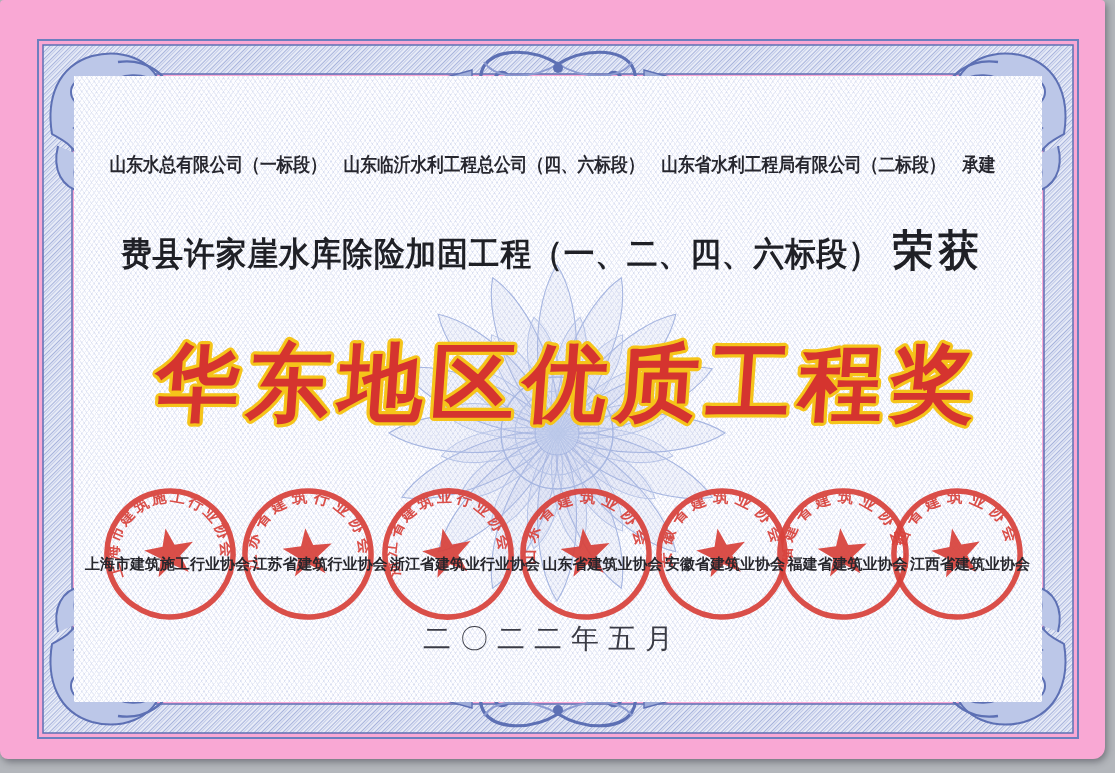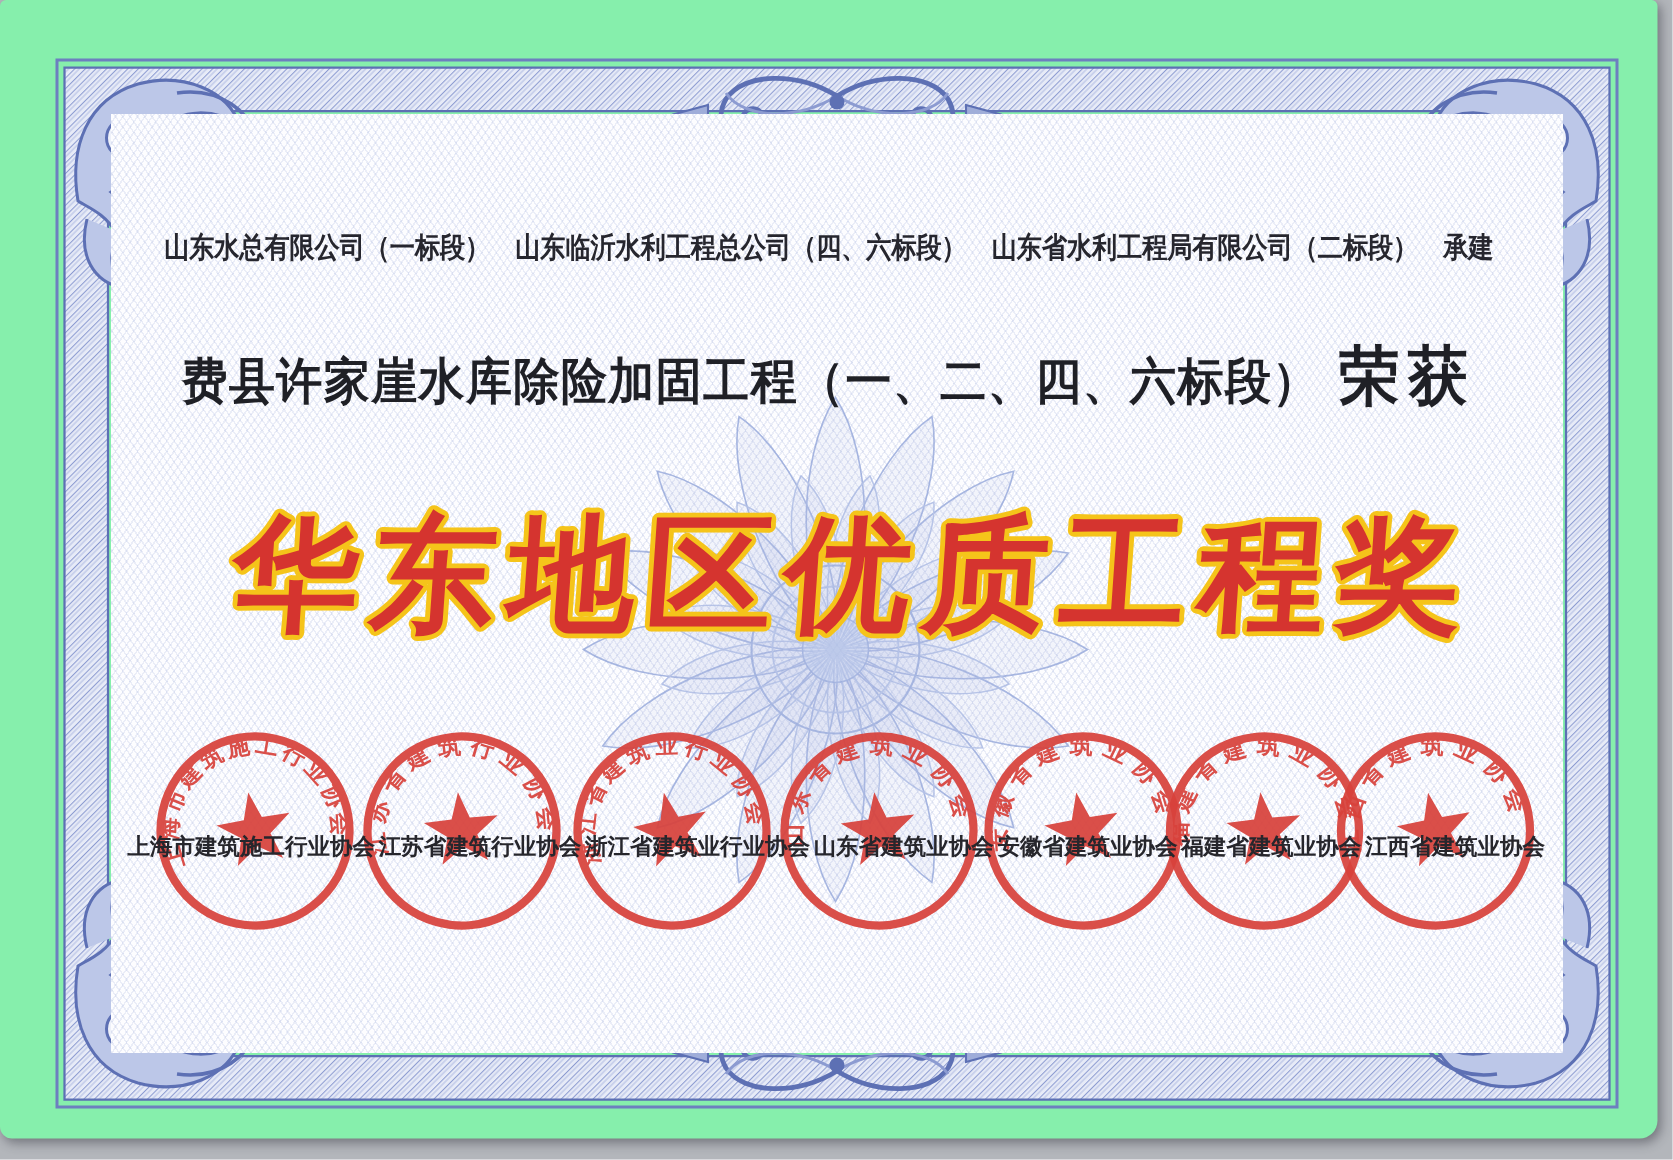--- a/index.html
+++ b/index.html
@@ -3,21 +3,21 @@
 <meta charset="utf-8">
 <style>
   html,body{margin:0;padding:0;}
   body{
     width:1115px;height:773px;position:relative;overflow:hidden;
     background:#b3b6bb;
     font-family:"DejaVu Sans",sans-serif;
   }
   .sheet{
     position:absolute;left:0;top:0;width:1105px;height:759px;
-    background:#86efac;
+    background:#f9a8d4;
     border-radius:4px 4px 12px 8px;
     box-shadow:2px 3px 7px rgba(40,40,50,.45);
   }
   .frame-svg{position:absolute;left:36px;top:38px;width:1044px;height:702px;}
   .inner-area{
     position:absolute;left:74px;top:76px;width:968px;height:626px;
     background-color:#fdfdff;
     background-image:
       repeating-linear-gradient(55deg, rgba(122,142,204,.14) 0 1px, transparent 1px 4px),
       repeating-linear-gradient(-55deg, rgba(122,142,204,.14) 0 1px, transparent 1px 4px);
@@ -222,14 +222,15 @@
   <div class="assoc-row">
     <span class="assoc-label">上海市建筑施工行业协会</span>
     <span class="assoc-label">江苏省建筑行业协会</span>
     <span class="assoc-label">浙江省建筑业行业协会</span>
     <span class="assoc-label">山东省建筑业协会</span>
     <span class="assoc-label">安徽省建筑业协会</span>
     <span class="assoc-label">福建省建筑业协会</span>
     <span class="assoc-label">江西省建筑业协会</span>
   </div>
 
+  <div class="issue-date">二〇二二年五月</div>
 
 </div>
 
 </body></html>

